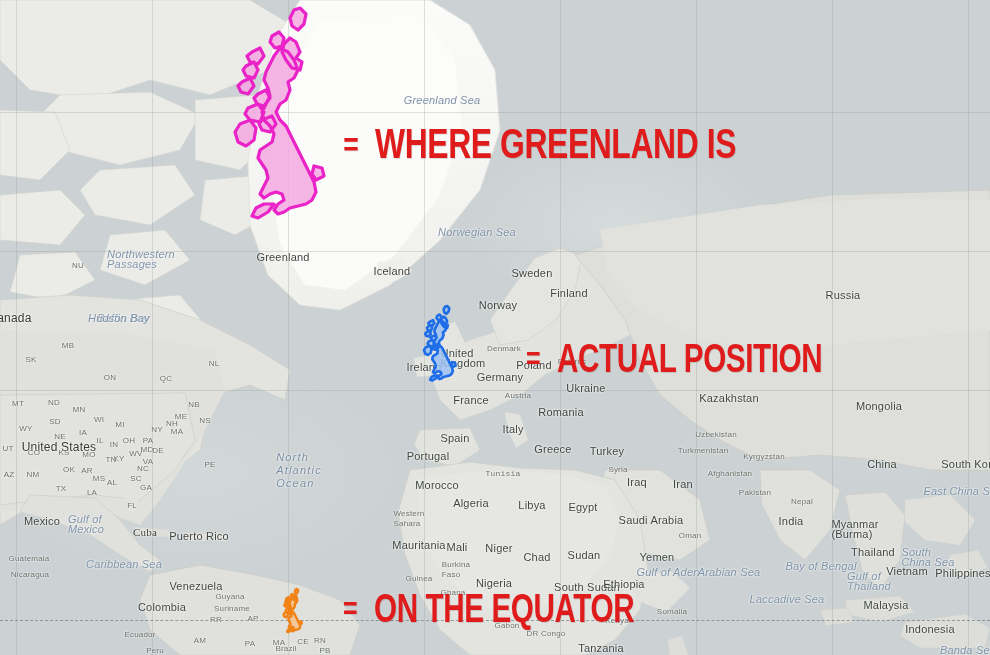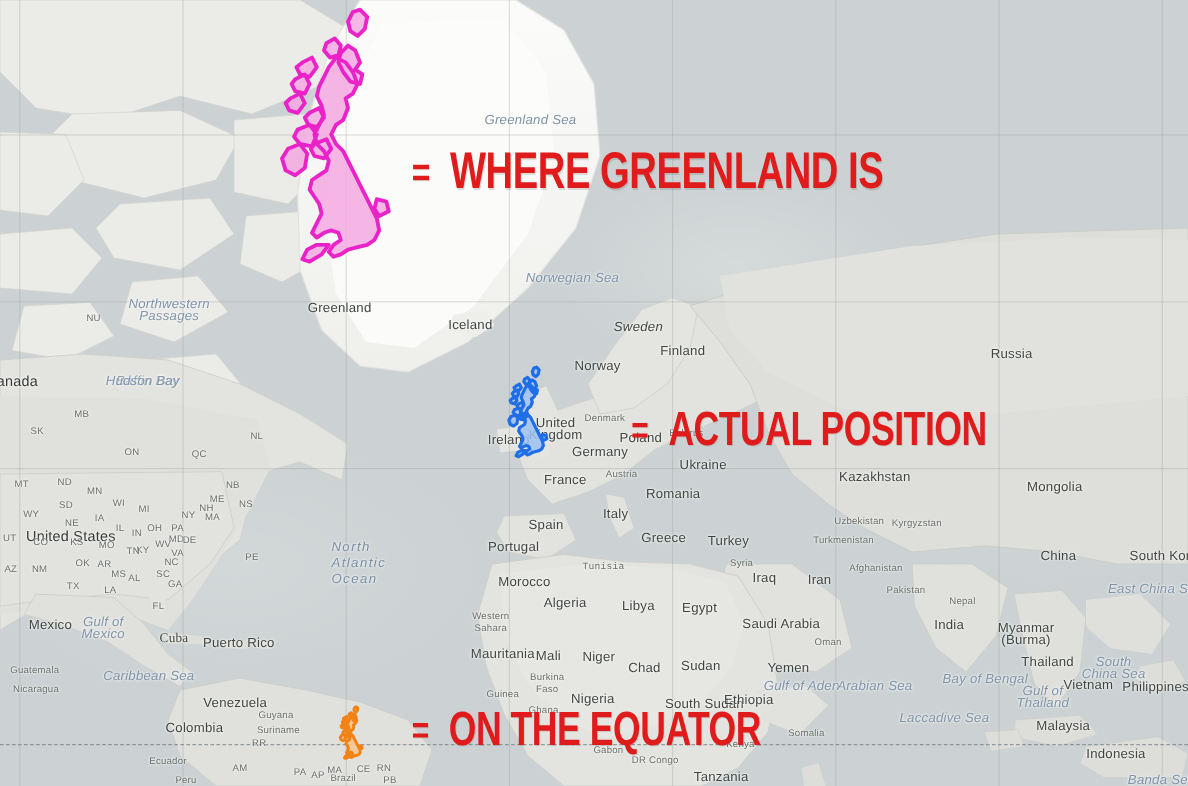--- a/index.html
+++ b/index.html
@@ -50,21 +50,21 @@
     font-size:10px;
     letter-spacing:.2px;
     text-shadow:0 0 2px rgba(255,255,255,.85),0 0 3px rgba(255,255,255,.7);
     pointer-events:none;
   }
   .lbl.country{font-size:11px;color:#3f443f;}
   .lbl.country-big{font-size:12px;color:#343834;}
   .lbl.state{font-size:8px;color:#6a6f6a;}
   .lbl.water{color:#7f93a8;font-style:italic;font-size:11px;}
   .lbl.water-big{color:#7a8ea4;font-style:italic;font-size:11px;letter-spacing:1.2px;line-height:13px;white-space:pre-line;}
-  .lbl.multiline{white-space:pre-line;line-height:10px;text-align:center;}
+  .lbl.multiline{white-space:pre-line;line-height:10px;text-align:left;}
 
   
   .uk-shape{position:absolute;}
   .uk-shape svg{display:block;overflow:visible;}
 
   
   .annot{
     position:absolute;
     display:flex;
     align-items:center;
@@ -208,21 +208,21 @@
       <div class="lbl state" style="left: 29px; top: 558px;">Guatemala</div>
       <div class="lbl state" style="left: 30px; top: 574px;">Nicaragua</div>
       <div class="lbl country" style="left: 196px; top: 586px;">Venezuela</div>
       <div class="lbl state" style="left: 230px; top: 596px;">Guyana</div>
       <div class="lbl state" style="left: 232px; top: 608px;">Suriname</div>
       <div class="lbl country" style="left: 162px; top: 607px;">Colombia</div>
       <div class="lbl state" style="left: 140px; top: 634px;">Ecuador</div>
       <div class="lbl state" style="left: 155px; top: 650px;">Peru</div>
       <div class="lbl state" style="left: 286px; top: 648px;">Brazil</div>
       <div class="lbl country" style="left: 498px; top: 305px;">Norway</div>
-      <div class="lbl country" style="left: 532px; top: 273px; font-style: italic;">Sweden</div>
+      <div class="lbl country" style="left: 532px; top: 273px;">Sweden</div>
       <div class="lbl country" style="left: 569px; top: 293px;">Finland</div>
       <div class="lbl state" style="left: 504px; top: 348px;">Denmark</div>
       <div class="lbl country" style="left: 424px; top: 367px;">Ireland</div>
       <div class="lbl country multiline" style="left: 463px; top: 358px;">United
 Kingdom</div>
       <div class="lbl country" style="left: 534px; top: 365px;">Poland</div>
       <div class="lbl country" style="left: 500px; top: 377px;">Germany</div>
       <div class="lbl state" style="left: 572px; top: 361px;">Belarus</div>
       <div class="lbl country" style="left: 586px; top: 388px;">Ukraine</div>
       <div class="lbl state" style="left: 518px; top: 395px;">Austria</div>
@@ -232,21 +232,21 @@
       <div class="lbl country" style="left: 455px; top: 438px;">Spain</div>
       <div class="lbl country" style="left: 428px; top: 456px;">Portugal</div>
       <div class="lbl country" style="left: 553px; top: 449px;">Greece</div>
       <div class="lbl country" style="left: 607px; top: 451px;">Turkey</div>
       <div class="lbl country" style="left: 843px; top: 295px;">Russia</div>
       <div class="lbl country" style="left: 729px; top: 398px;">Kazakhstan</div>
       <div class="lbl country" style="left: 879px; top: 406px;">Mongolia</div>
       <div class="lbl country" style="left: 882px; top: 464px;">China</div>
       <div class="lbl country" style="left: 973px; top: 464px;">South Korea</div>
       <div class="lbl state" style="left: 716px; top: 434px;">Uzbekistan</div>
-      <div class="lbl state" style="left: 764px; top: 436px;">Kyrgyzstan</div>
+      <div class="lbl state" style="left: 764px; top: 456px;">Kyrgyzstan</div>
       <div class="lbl state" style="left: 703px; top: 450px;">Turkmenistan</div>
       <div class="lbl state" style="left: 730px; top: 473px;">Afghanistan</div>
       <div class="lbl state" style="left: 755px; top: 492px;">Pakistan</div>
       <div class="lbl country" style="left: 791px; top: 521px;">India</div>
       <div class="lbl state" style="left: 802px; top: 501px;">Nepal</div>
       <div class="lbl country" style="left: 683px; top: 484px;">Iran</div>
       <div class="lbl country" style="left: 637px; top: 482px;">Iraq</div>
       <div class="lbl state" style="left: 618px; top: 469px;">Syria</div>
       <div class="lbl country" style="left: 651px; top: 520px;">Saudi Arabia</div>
       <div class="lbl state" style="left: 690px; top: 535px;">Oman</div>
@@ -352,21 +352,21 @@
       <div class="lbl state" style="left: 61px; top: 488px;">TX</div>
       <div class="lbl state" style="left: 92px; top: 492px;">LA</div>
       <div class="lbl state" style="left: 132px; top: 505px;">FL</div>
       <div class="lbl state" style="left: 200px; top: 640px;">AM</div>
       <div class="lbl state" style="left: 250px; top: 643px;">PA</div>
       <div class="lbl state" style="left: 279px; top: 642px;">MA</div>
       <div class="lbl state" style="left: 303px; top: 641px;">CE</div>
       <div class="lbl state" style="left: 320px; top: 640px;">RN</div>
       <div class="lbl state" style="left: 325px; top: 650px;">PB</div>
       <div class="lbl state" style="left: 216px; top: 619px; text-align: center;">RR</div>
-      <div class="lbl state" style="left: 253px; top: 646px; margin-left: 12px;">AP</div>
+      <div class="lbl state" style="left: 253px; top: 618px;">AP</div>
     </div>
 
   <div id="overlay-layer">
       <div class="uk-shape" style="left: 232px; top: 8px;">
         <svg width="118.0" height="215.0" viewBox="0 0 118 215">
           <path d="M62,2 L68,0 L74,6 L72,16 L66,22 L60,18 L58,10 Z M40,28 L47,24 L52,30 L50,38 L43,40 L38,34 Z M52,36 L58,30 L64,34 L68,44 L64,50 L70,54 L68,62 L60,60 L54,52 L50,44 Z M20,44 L28,40 L32,48 L26,56 L18,54 L15,48 Z M14,58 L22,54 L26,62 L22,70 L14,68 L11,62 Z M10,74 L18,70 L22,78 L16,86 L9,84 L6,78 Z M26,86 L34,82 L38,90 L32,98 L25,96 L22,90 Z M16,100 L26,96 L32,104 L28,114 L18,112 L13,106 Z M30,112 L40,108 L44,116 L38,124 L30,122 L27,116 Z M48,40 L56,44 L62,52 L66,62 L62,70 L56,74 L58,82 L54,92 L48,96 L44,104 L48,112 L54,118 L58,126 L62,134 L66,142 L70,150 L74,158 L78,166 L82,174 L84,184 L80,192 L74,196 L66,198 L58,200 L52,204 L46,206 L42,202 L46,196 L52,192 L50,186 L44,184 L38,186 L32,190 L28,186 L32,178 L36,170 L34,162 L30,156 L26,150 L28,142 L34,138 L40,134 L42,126 L38,118 L32,112 L30,104 L34,96 L38,88 L36,80 L32,72 L34,64 L38,56 L42,48 Z M8,116 L18,112 L24,120 L22,132 L14,138 L6,134 L3,124 Z M42,196 L36,204 L26,210 L20,208 L24,200 L32,196 Z M82,158 L90,160 L92,168 L84,172 L80,166 Z" fill="#f3a9e2" fill-opacity="0.85" stroke="#ea23c8" stroke-width="3.2" stroke-linejoin="round" fill-rule="nonzero"></path>
         </svg>
       </div>
       <div class="uk-shape" style="left: 423px; top: 306px;">
         <svg width="41.9" height="76.3" viewBox="0 0 118 215">

